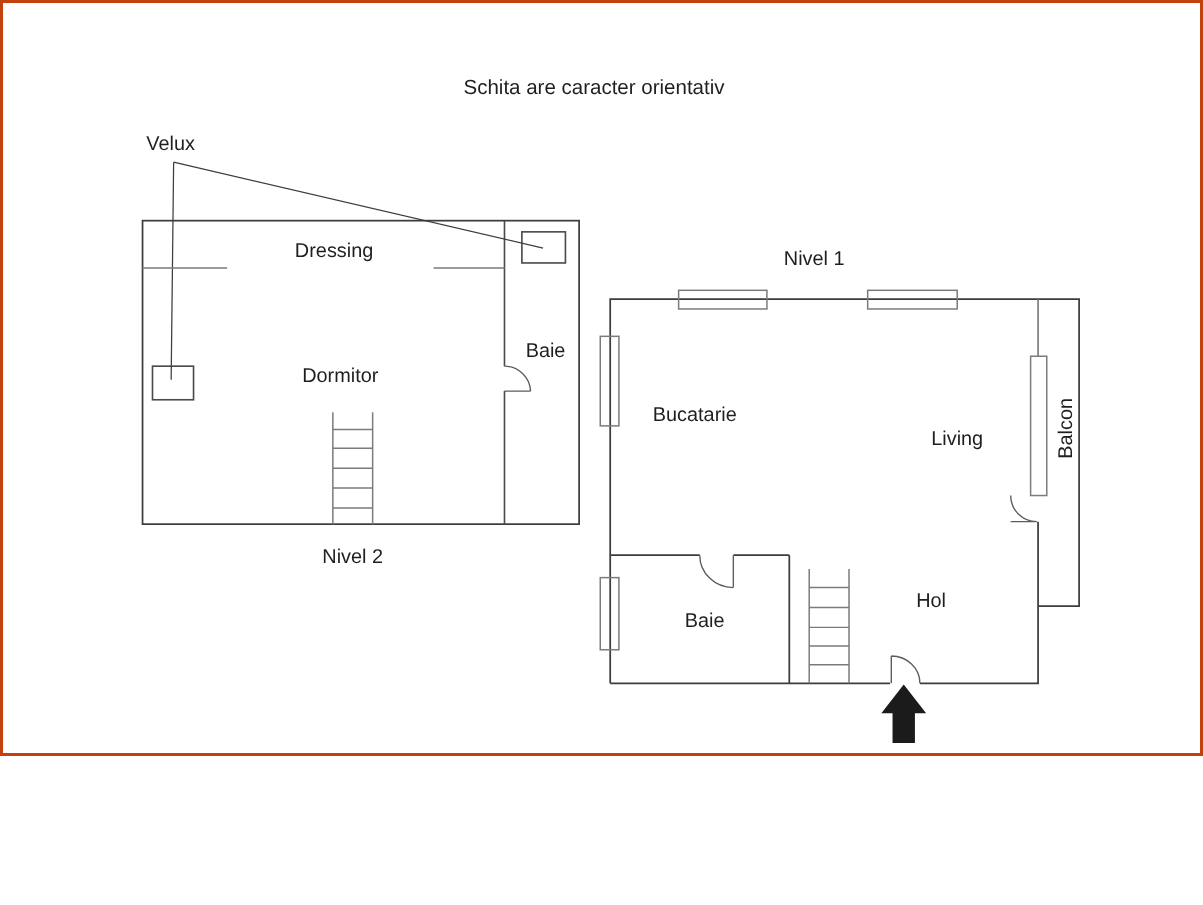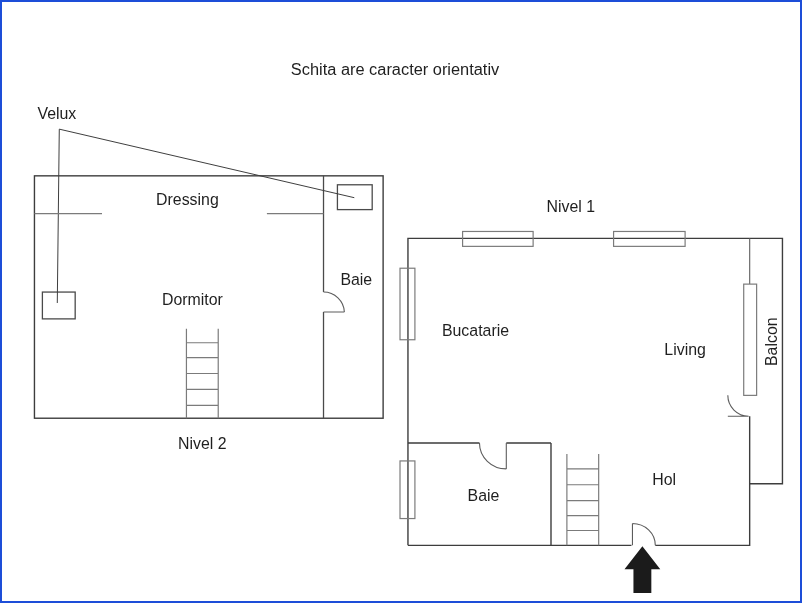--- a/index.html
+++ b/index.html
@@ -1,21 +1,21 @@
 <!DOCTYPE html>
 <html><head>
 <meta charset="utf-8">
 <style>
   html,body{margin:0;padding:0;background:#fff;}
   .canvas{
     position:relative;
-    width:802px;height:603px;
+    width:802px;height:504px;
     box-sizing:border-box;
     background:#ffffff;
-    border:2px solid #1d4ed8;
+    border:2px solid #c2410c;
     font-family:"Liberation Sans", sans-serif;
     overflow:hidden;
   }
   svg{position:absolute;left:0;top:0;width:100%;height:100%;}
   text{font-family:"Liberation Sans", sans-serif;font-size:16px;}
   .title-text{font-size:16.5px;}
 </style>
 </head>
 <body>
 

